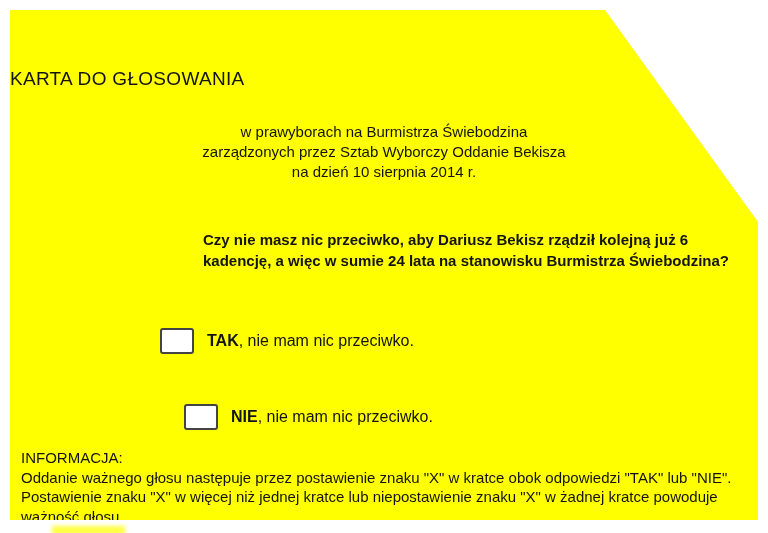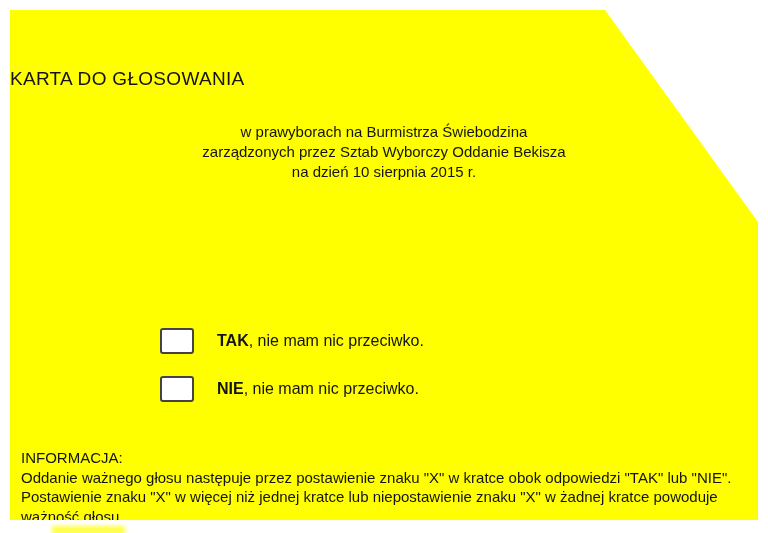--- a/index.html
+++ b/index.html
@@ -55,24 +55,24 @@
     font-weight: 700;
     line-height: 21px;
     white-space: nowrap;
   }
   .option {
     position: absolute;
     left: 150px;
     height: 26px;
     display: flex;
     align-items: center;
-    gap: 23px;
+    gap: 13px;
   }
   .option-tak { top: 318px; }
-  .option-nie { top: 366px; }
+  .option-nie { top: 394px; margin-left: 24px; }
   .checkbox {
     display: inline-block;
     width: 30px;
     height: 22px;
     background: #ffffff;
     border: 2px solid #444444;
     border-radius: 3px;
     box-sizing: content-box;
     cursor: pointer;
   }
@@ -106,23 +106,27 @@
 
 <div class="page">
 
   <div class="card">
 
     <div class="title">KARTA DO GŁOSOWANIA</div>
 
     <div class="subtitle">
       <div>w prawyborach na Burmistrza Świebodzina</div>
       <div>zarządzonych przez Sztab Wyborczy Oddanie Bekisza</div>
-      <div>na dzień 10 sierpnia 2015 r.</div>
+      <div>na dzień 10 sierpnia 2014 r.</div>
     </div>
 
+    <div class="question">
+      <div>Czy nie masz nic przeciwko, aby Dariusz Bekisz rządził kolejną już 6</div>
+      <div>kadencję, a więc w sumie 24 lata na stanowisku Burmistrza Świebodzina?</div>
+    </div>
 
     <div class="option option-tak">
       <span class="checkbox"></span>
       <span class="option-text"><b>TAK</b><span>, nie mam nic przeciwko.</span></span>
     </div>
 
     <div class="option option-nie">
       <span class="checkbox"></span>
       <span class="option-text"><b>NIE</b><span>, nie mam nic przeciwko.</span></span>
     </div>

